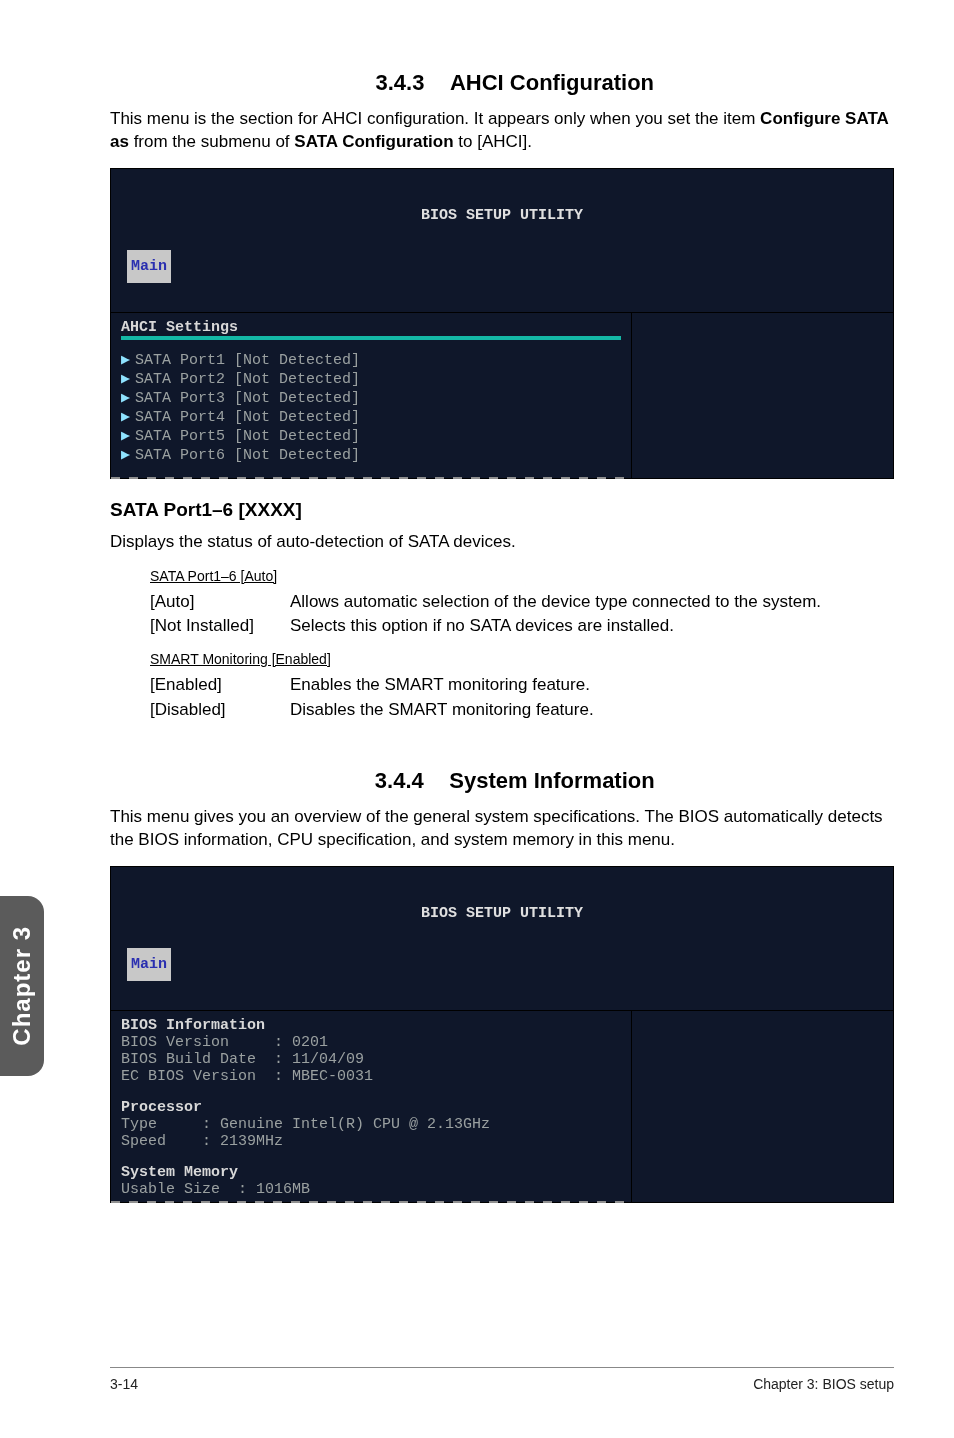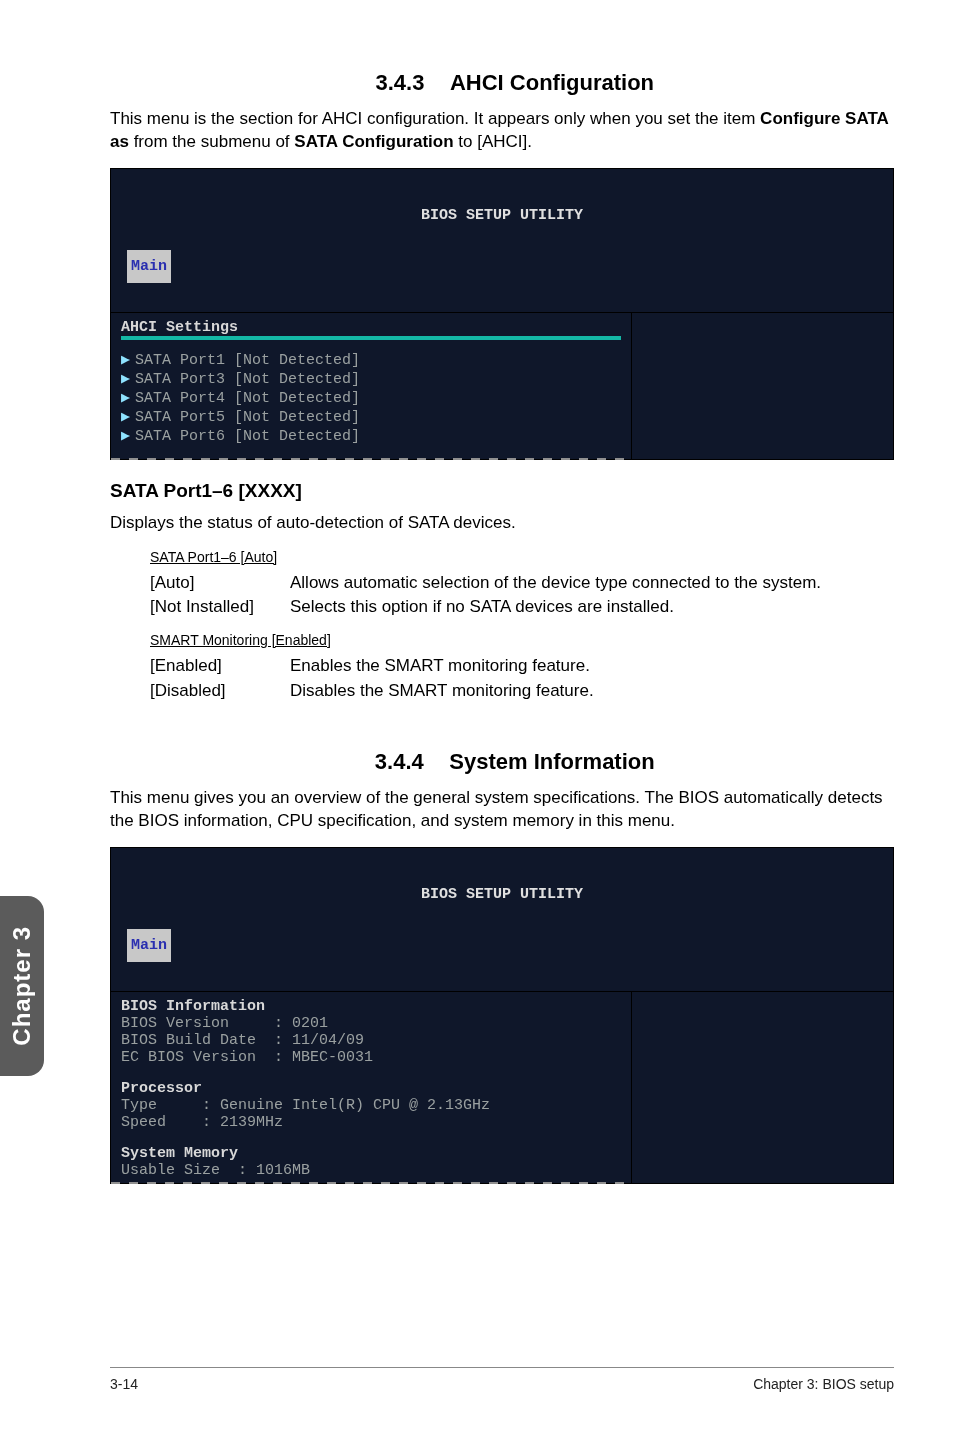--- a/index.html
+++ b/index.html
@@ -150,20 +150,21 @@
 
   <div class="bios">
     <div class="bios-top">
       <span class="bios-title">BIOS SETUP UTILITY</span>
       <span style="display:block;padding-left:10px;"><span class="tab-main">Main</span></span>
     </div>
     <div class="bios-body">
       <div class="bios-left">
         <div class="bios-heading">AHCI Settings</div>
         <div class="bios-line"><span class="tri">▶</span><span>SATA Port1 [Not Detected]</span></div>
+        <div class="bios-line"><span class="tri">▶</span><span>SATA Port2 [Not Detected]</span></div>
         <div class="bios-line"><span class="tri">▶</span><span>SATA Port3 [Not Detected]</span></div>
         <div class="bios-line"><span class="tri">▶</span><span>SATA Port4 [Not Detected]</span></div>
         <div class="bios-line"><span class="tri">▶</span><span>SATA Port5 [Not Detected]</span></div>
         <div class="bios-line"><span class="tri">▶</span><span>SATA Port6 [Not Detected]</span></div>
         <div class="bios-dash"></div>
       </div>
       <div class="bios-right"></div>
     </div>
   </div>
 

